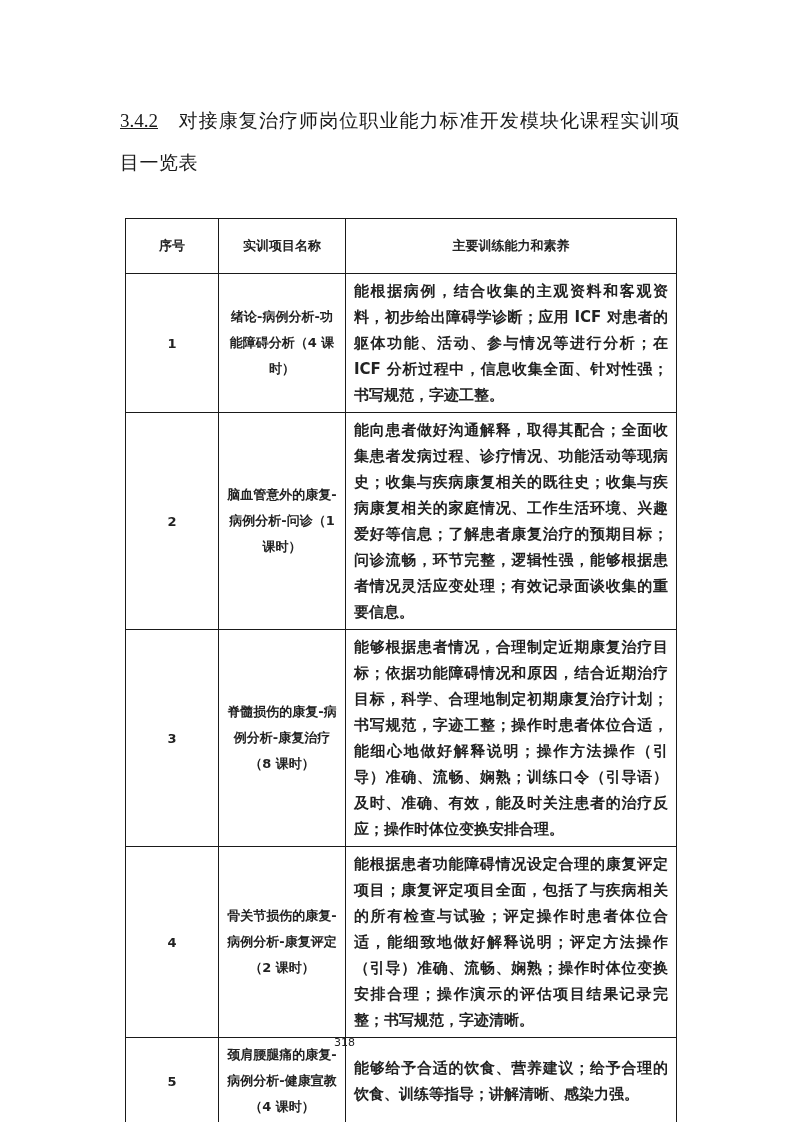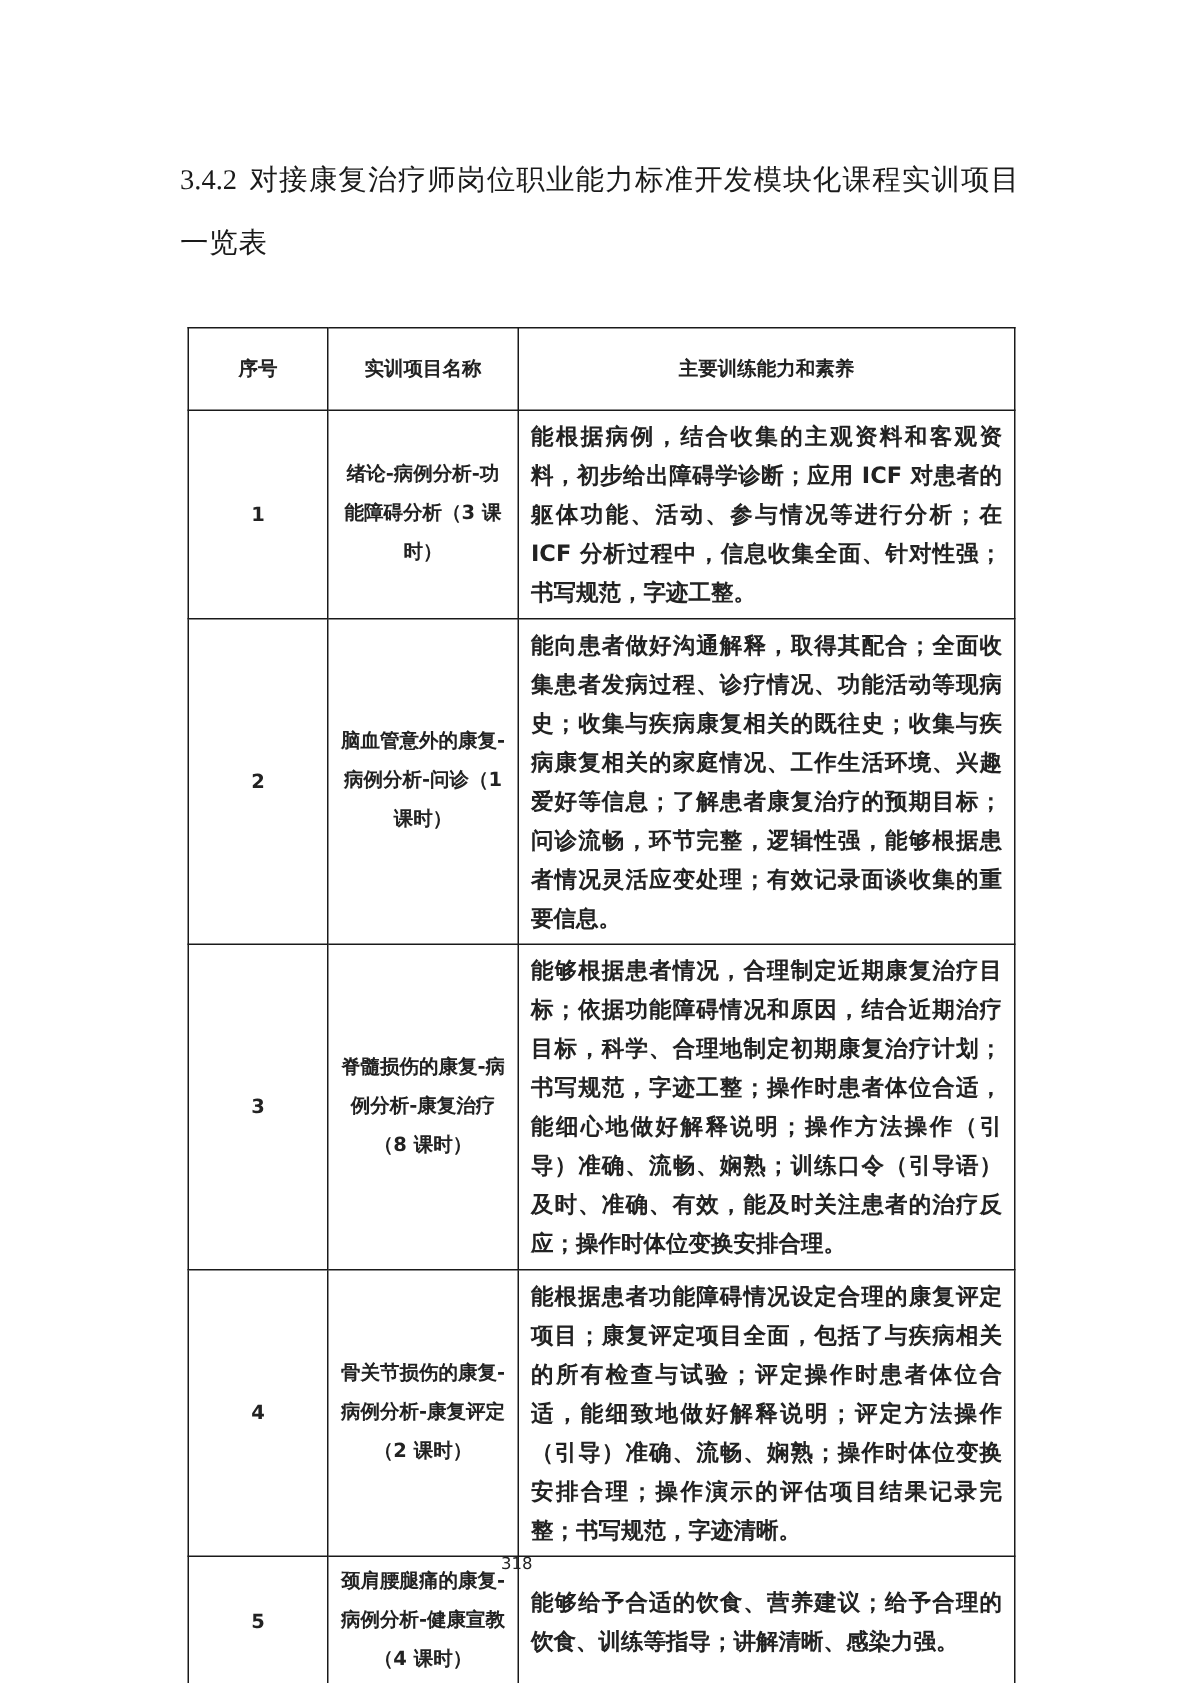--- a/index.html
+++ b/index.html
@@ -21,21 +21,21 @@
   .title-block {
     position: absolute;
     left: 120px;
     top: 100px;
     width: 560px;
     font-size: 19px;
     line-height: 42px;
     text-align: justify;
     letter-spacing: 0.5px;
   }
-  .title-block .secnum { letter-spacing: 0; margin-right: 8px; }
+  .title-block .secnum { letter-spacing: 0; margin-right: 20px; text-decoration: underline; }
   .doc-subtitle {
     position: absolute;
     left: 120px;
     top: 174px;
     width: 560px;
     font-family: "DejaVu Sans", "Liberation Sans", sans-serif;
     font-weight: bold;
     font-size: 17px;
     color: #111;
   }
@@ -109,21 +109,21 @@
     <thead>
       <tr>
         <th>序号</th>
         <th>实训项目名称</th>
         <th>主要训练能力和素养</th>
       </tr>
     </thead>
     <tbody>
       <tr style="height:97px;">
         <td class="cell-no">1</td>
-        <td class="cell-name">绪论-病例分析-功能障碍分析（3 课时）</td>
+        <td class="cell-name">绪论-病例分析-功能障碍分析（4 课时）</td>
         <td class="cell-desc">能根据病例，结合收集的主观资料和客观资料，初步给出障碍学诊断；应用 ICF 对患者的躯体功能、活动、参与情况等进行分析；在 ICF 分析过程中，信息收集全面、针对性强；书写规范，字迹工整。</td>
       </tr>
       <tr style="height:150px;">
         <td class="cell-no">2</td>
         <td class="cell-name">脑血管意外的康复-病例分析-问诊（1 课时）</td>
         <td class="cell-desc">能向患者做好沟通解释，取得其配合；全面收集患者发病过程、诊疗情况、功能活动等现病史；收集与疾病康复相关的既往史；收集与疾病康复相关的家庭情况、工作生活环境、兴趣爱好等信息；了解患者康复治疗的预期目标；问诊流畅，环节完整，逻辑性强，能够根据患者情况灵活应变处理；有效记录面谈收集的重要信息。</td>
       </tr>
       <tr style="height:210px;">
         <td class="cell-no">3</td>
         <td class="cell-name">脊髓损伤的康复-病例分析-康复治疗（8 课时）</td>

